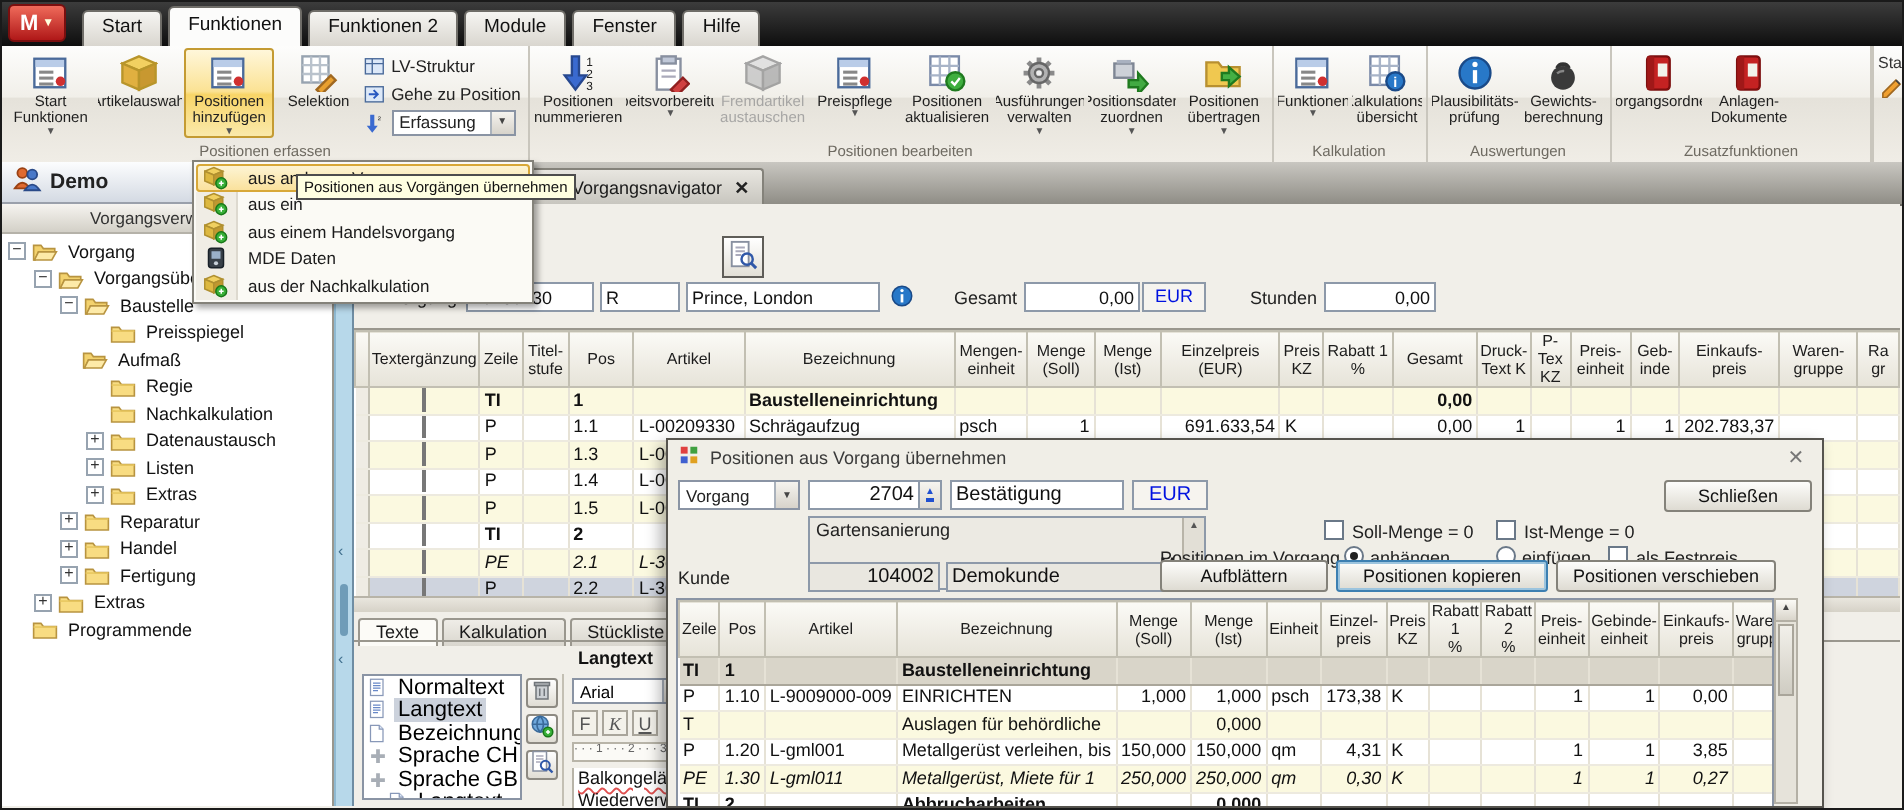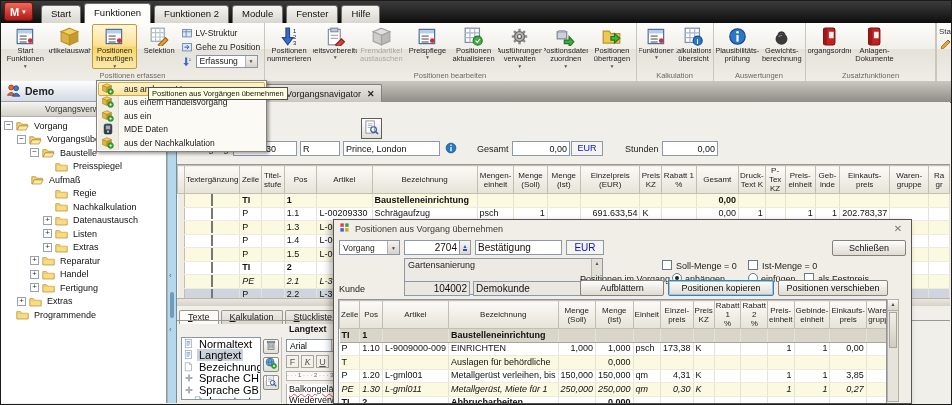--- a/index.html
+++ b/index.html
@@ -399,21 +399,21 @@
           <span class="tlabel">Baustelle</span>
         </div>
         <div class="trow" style="padding-left: 42px;">
           <span class="expsp"></span>
           <span class="ic"><svg width="13" height="13" viewBox="0 0 16 16">
               <path d="M1 4.5h4.5l1.5 2H15v7H1z" fill="#f8dc82" stroke="#b89440"></path>
               <path d="M1 6.8h14" stroke="#e8c860" fill="none"></path>
             </svg></span>
           <span class="tlabel">Preisspiegel</span>
         </div>
-        <div class="trow" style="padding-left: 18px;">
+        <div class="trow" style="padding-left: 28px;">
           <span class="expsp"></span>
           <span class="ic"><svg width="13" height="13" viewBox="0 0 16 16">
               <path d="M1 4.5h4.5l1.5 2H14v2H4l-2 5H1z" fill="#f3d26e" stroke="#b89440"></path>
               <path d="M4 8.5h11l-2.8 5H1.5z" fill="#fdeaa8" stroke="#b89440"></path>
             </svg></span>
           <span class="tlabel">Aufmaß</span>
         </div>
         <div class="trow" style="padding-left: 42px;">
           <span class="expsp"></span>
           <span class="ic"><svg width="13" height="13" viewBox="0 0 16 16">
@@ -891,33 +891,33 @@
       <div class="mitem">
         <span class="mgut">
           <span class="ic"><svg width="12" height="12" viewBox="0 0 16 16">
               <polygon points="6.5,1 12.5,3.5 6.5,6 0.5,3.5" fill="#f0d060" stroke="#b09030"></polygon>
               <polygon points="0.5,3.5 6.5,6 6.5,12.5 0.5,10" fill="#ddb840" stroke="#b09030"></polygon>
               <polygon points="12.5,3.5 6.5,6 6.5,12.5 12.5,10" fill="#c09830" stroke="#b09030"></polygon>
               <circle cx="11.5" cy="11.5" r="3.6" fill="#38b038" stroke="#187818"></circle>
               <path d="M9.9 11.5h3.2M11.5 9.9v3.2" stroke="#fff" fill="none"></path>
             </svg></span>
         </span>
-        <span class="mlabel">aus einem Handelsvorgang</span>
+        <span class="mlabel">aus ein</span>
       </div>
       <div class="mitem">
         <span class="mgut">
           <span class="ic"><svg width="12" height="12" viewBox="0 0 16 16">
               <polygon points="6.5,1 12.5,3.5 6.5,6 0.5,3.5" fill="#f0d060" stroke="#b09030"></polygon>
               <polygon points="0.5,3.5 6.5,6 6.5,12.5 0.5,10" fill="#ddb840" stroke="#b09030"></polygon>
               <polygon points="12.5,3.5 6.5,6 6.5,12.5 12.5,10" fill="#c09830" stroke="#b09030"></polygon>
               <circle cx="11.5" cy="11.5" r="3.6" fill="#38b038" stroke="#187818"></circle>
               <path d="M9.9 11.5h3.2M11.5 9.9v3.2" stroke="#fff" fill="none"></path>
             </svg></span>
         </span>
-        <span class="mlabel">aus ein</span>
+        <span class="mlabel">aus einem Handelsvorgang</span>
       </div>
       <div class="mitem">
         <span class="mgut">
           <span class="ic"><svg width="12" height="12" viewBox="0 0 16 16">
               <rect x="3" y="1.5" width="10" height="13" rx="2" fill="#384048" stroke="#182028"></rect>
               <rect x="5" y="3.5" width="6" height="5" fill="#9ab0c8"></rect>
               <circle cx="8" cy="11.5" r="1.4" fill="#c8d0d8"></circle>
             </svg></span>
         </span>
         <span class="mlabel">MDE Daten</span>

